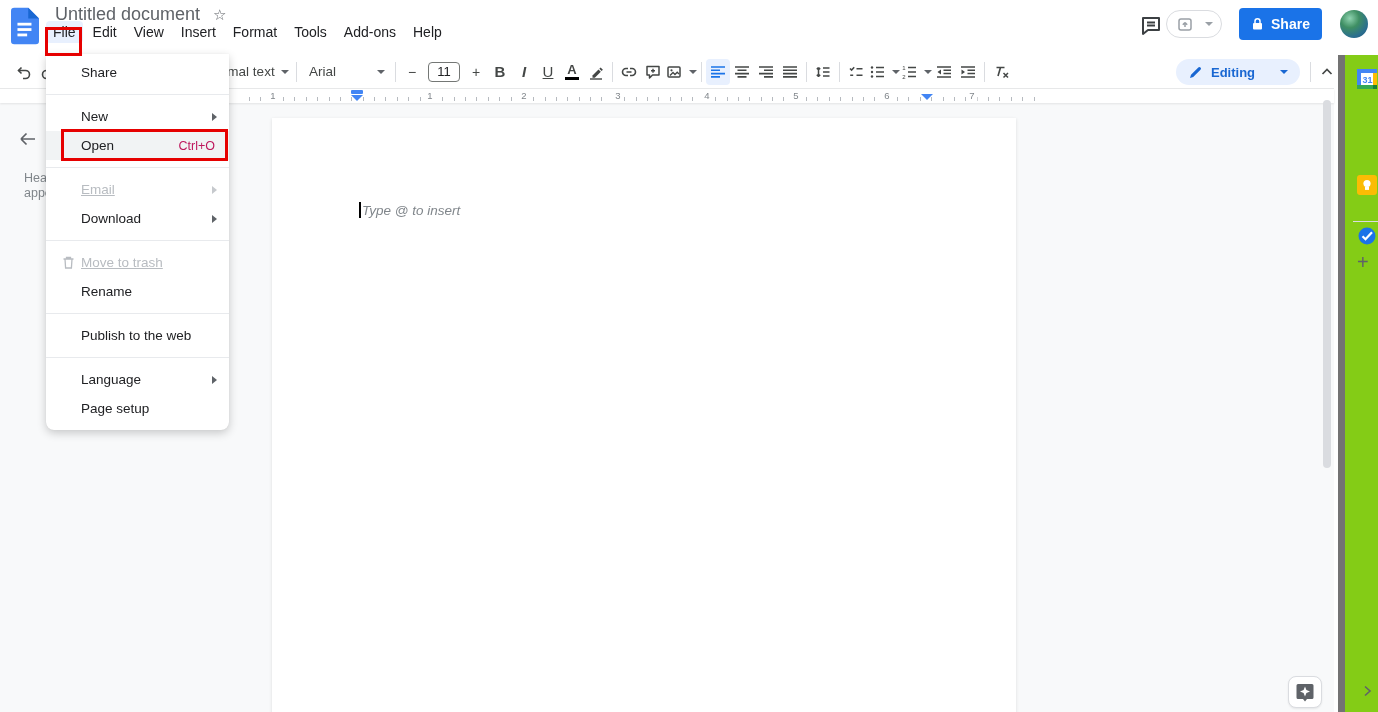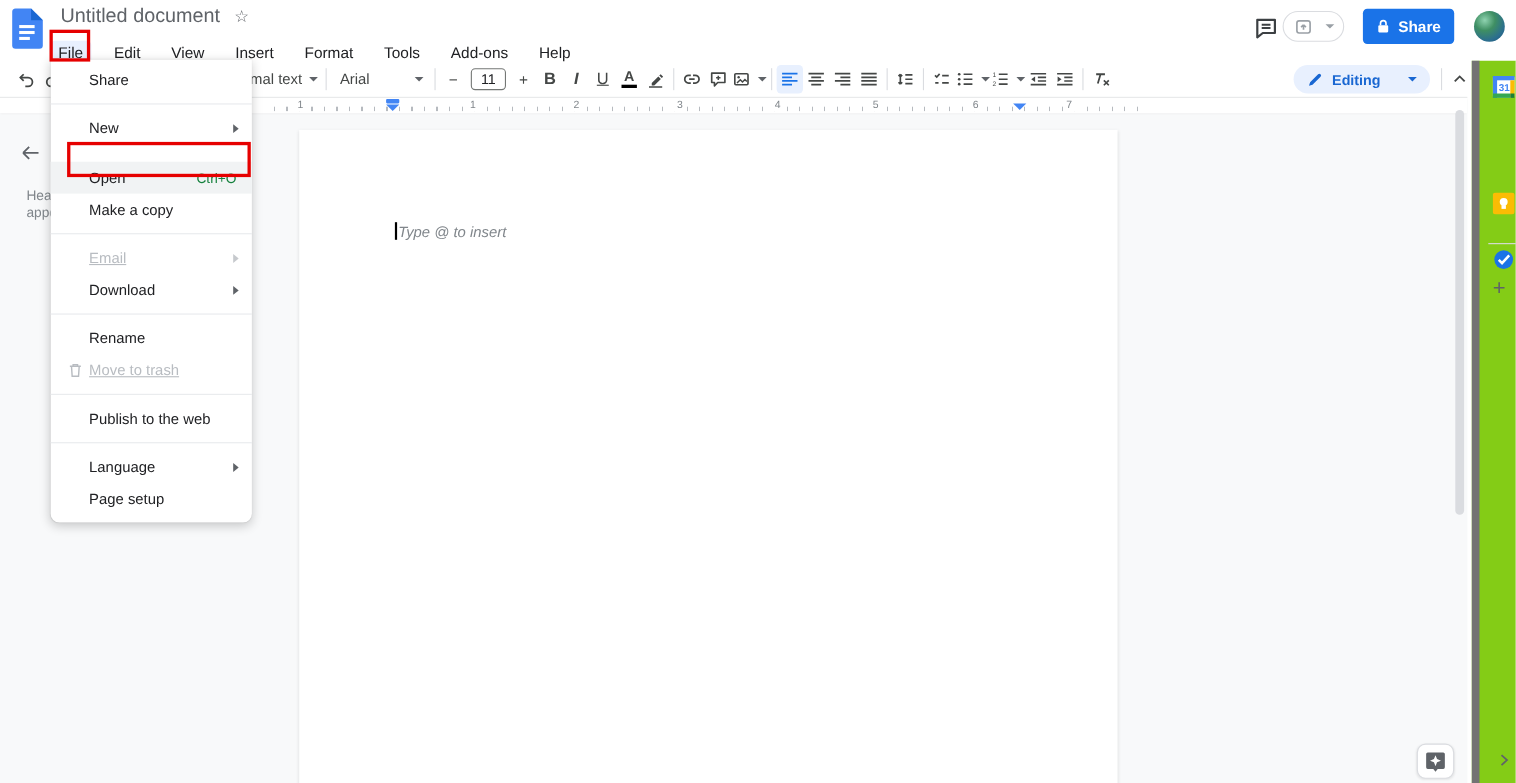--- a/index.html
+++ b/index.html
@@ -4,21 +4,21 @@
 <style>
   * { box-sizing: border-box; margin: 0; padding: 0; }
   html,body { width:1378px; height:712px; overflow:hidden; }
   body { font-family:"Liberation Sans","DejaVu Sans",sans-serif; background:#fff; position:relative; color:#202124; }
 
   
   .header { position:absolute; left:0; top:0; width:1378px; height:55px; background:#fff; z-index:10; }
   .docs-logo { position:absolute; left:11px; top:7px; width:28px; height:38px; }
   .doc-title { position:absolute; left:55px; top:4px; font-size:18px; color:#5f6368; }
   .star { position:absolute; left:213px; top:6px; font-size:15px; color:#5f6368; }
-  .menubar { position:absolute; left:46px; top:36px; display:flex; align-items:center; height:24px;gap:11px; }
+  .menubar { position:absolute; left:46px; top:20px; display:flex; align-items:center; height:24px; }
   .menubar .mitem { font-size:14px; color:#202124; padding:3px 7px; border-radius:4px; margin-right:3px; cursor:default; }
   .menubar .mitem.active { background:#e8f0fe; }
   .hdr-comment { position:absolute; left:1137px; top:11px; width:28px; height:30px; display:flex; align-items:center; justify-content:center; }
   .presenter { position:absolute; left:1166px; top:10px; width:56px; height:28px; border:1px solid #dadce0; border-radius:15px; display:flex; align-items:center; justify-content:center; gap:5px; color:#9aa0a6; }
   .share-btn { position:absolute; left:1239px; top:8px; width:83px; height:32px; background:#1a73e8; border-radius:4px; display:flex; align-items:center; justify-content:center; gap:7px; color:#fff; font-size:14px; font-weight:bold; }
   .avatar { position:absolute; left:1340px; top:10px; width:28px; height:28px; border-radius:50%;
             background:radial-gradient(circle at 35% 30%, #8fd3b0 0%, #3f8f63 35%, #2b6e8f 70%, #1b4f72 100%); }
 
   
   .toolbar { position:absolute; left:0; top:55px; width:1334px; height:34px; background:#fff; border-bottom:1px solid #e7e8e9; display:flex; align-items:center; padding-left:12px; z-index:5; }
@@ -66,26 +66,26 @@
   .side-ic { position:absolute; left:12px; width:20px; height:20px; }
   .side-div { position:absolute; left:8px; width:28px; height:1px; background:#dadce0; }
   .plus-ic { position:absolute; left:12px; font-size:20px; color:#5f6368; font-weight:normal; line-height:20px; }
   .hide-panel { position:absolute; left:11px; top:625px; width:22px; height:22px; display:flex; align-items:center; justify-content:center; }
 
   
   .menu { position:absolute; left:46px; top:54px; width:183px; background:#fff; border-radius:0 0 8px 8px;
           box-shadow:0 3px 10px rgba(0,0,0,.2), 0 0 1px rgba(0,0,0,.1); padding:4px 0 7px; z-index:20; }
   .mi { position:relative; height:29px; display:flex; align-items:center; font-size:13.5px; color:#202124; cursor:default; }
   .mi .mi-label { padding-left:35px; }
-  .mi .mi-sc { position:absolute; right:14px; font-size:12.5px; color:#15803d; }
+  .mi .mi-sc { position:absolute; right:14px; font-size:12.5px; color:#be185d; }
   .mi .mi-ic { position:absolute; left:15px; top:7px; width:15px; height:15px; }
   .mi .sub-arrow { position:absolute; right:12px; width:0; height:0; border-top:4px solid transparent; border-bottom:4px solid transparent; border-left:5px solid #5f6368; }
   .mi.disabled .mi-label { color:#b8bcc1;text-decoration:underline; }
   .mi.disabled .sub-arrow { border-left-color:#c6c9cd; }
-  .mi.hl { background:#f1f3f4;margin-top:16px; }
+  .mi.hl { background:#f1f3f4; }
   .mdiv { height:1px; background:#e8eaed; margin:7px 0; }
 
   
   .annot { position:absolute; border:3px solid #e60000; z-index:30; pointer-events:none; }
   #annot-file { left:45px; top:27px; width:37px; height:29px; }
   #annot-open { left:61px; top:129px; width:167px; height:32px; }
 </style>
 </head>
 <body>
 
@@ -371,42 +371,39 @@
     </div>
   <div class="mdiv"></div>
   <div class="mi">
       <span class="mi-label">New</span>
       <span class="sub-arrow"></span>
     </div>
   <div class="mi hl">
       <span class="mi-label">Open</span>
       <span class="mi-sc">Ctrl+O</span>
     </div>
-  <div class="mi">
-      <span class="mi-label">Make a copy</span>
-    </div>
   <div class="mdiv"></div>
   <div class="mi disabled">
       <span class="mi-label">Email</span>
       <span class="sub-arrow"></span>
     </div>
   <div class="mi">
       <span class="mi-label">Download</span>
       <span class="sub-arrow"></span>
     </div>
   <div class="mdiv"></div>
-  <div class="mi">
-      <span class="mi-label">Rename</span>
-    </div>
   <div class="mi disabled">
     <svg class="mi-ic" viewBox="0 0 15 15">
         <path d="M2.5 4h10M5.5 4V2.5h4V4M4 4l.6 9h5.8L11 4" fill="none" stroke="#b8bcc1" stroke-width="1.3"></path>
       </svg>
     <span class="mi-label">Move to trash</span>
   </div>
+  <div class="mi">
+      <span class="mi-label">Rename</span>
+    </div>
   <div class="mdiv"></div>
   <div class="mi">
       <span class="mi-label">Publish to the web</span>
     </div>
   <div class="mdiv"></div>
   <div class="mi">
       <span class="mi-label">Language</span>
       <span class="sub-arrow"></span>
     </div>
   <div class="mi">

